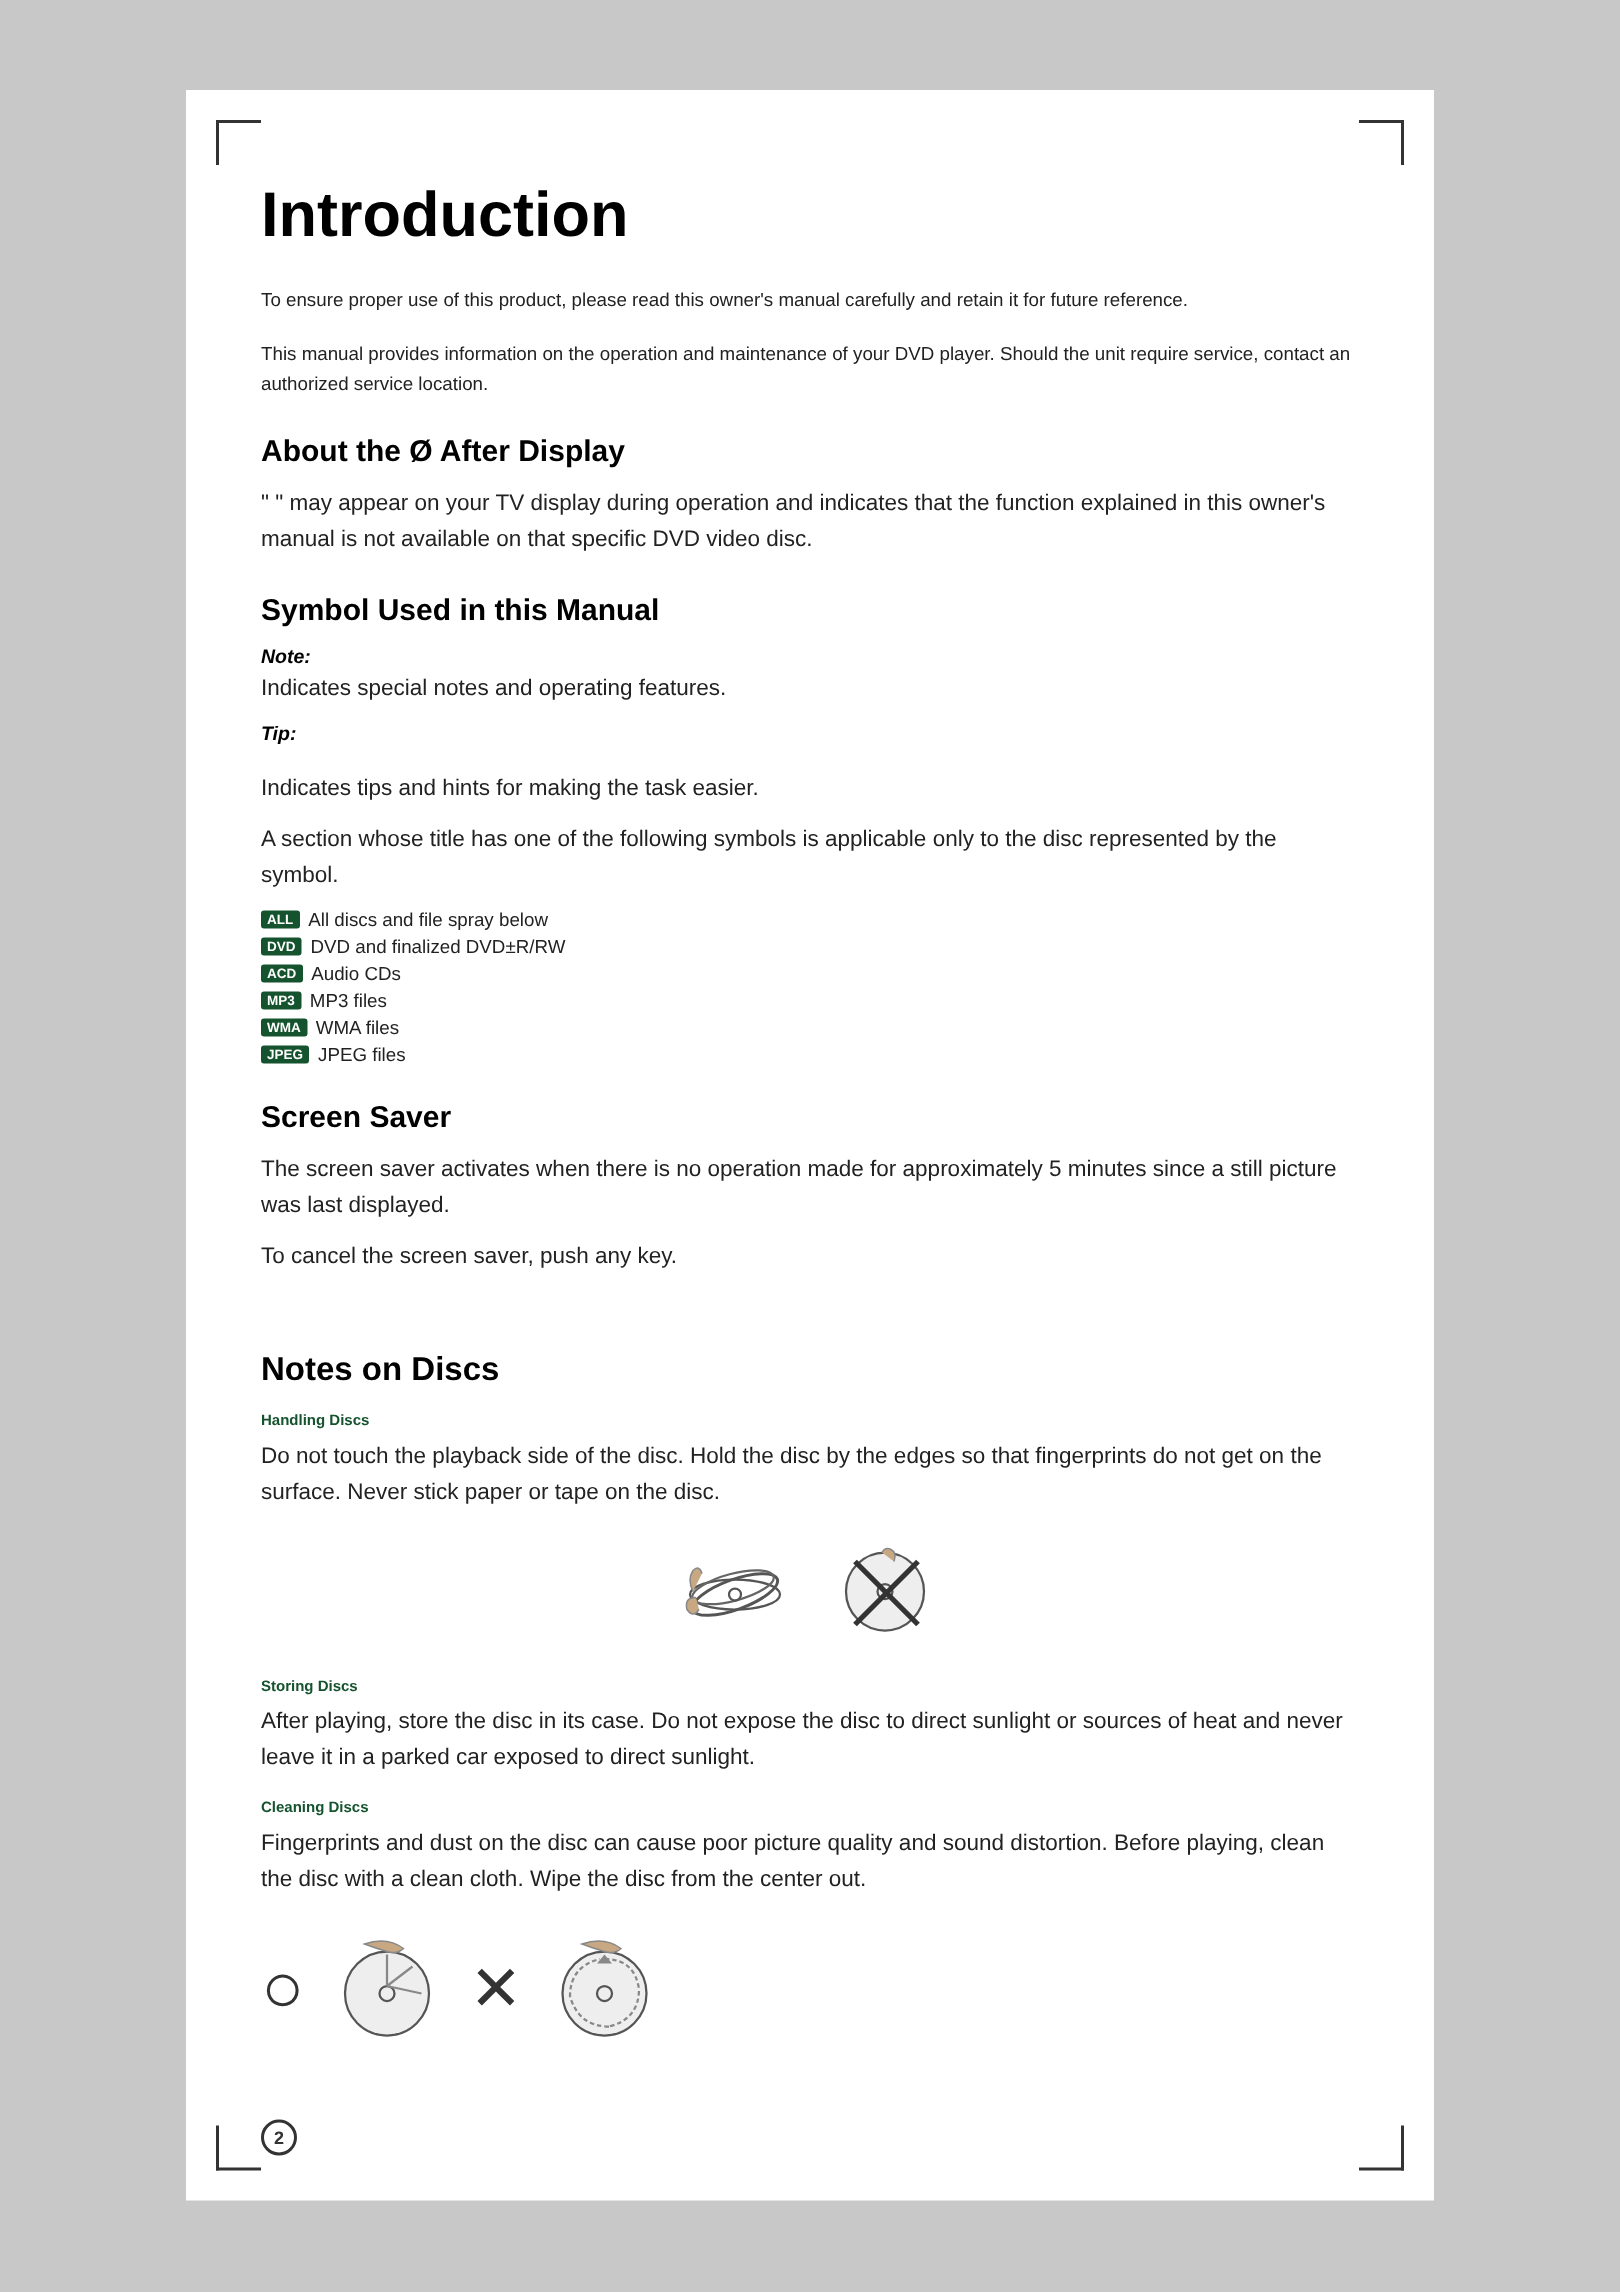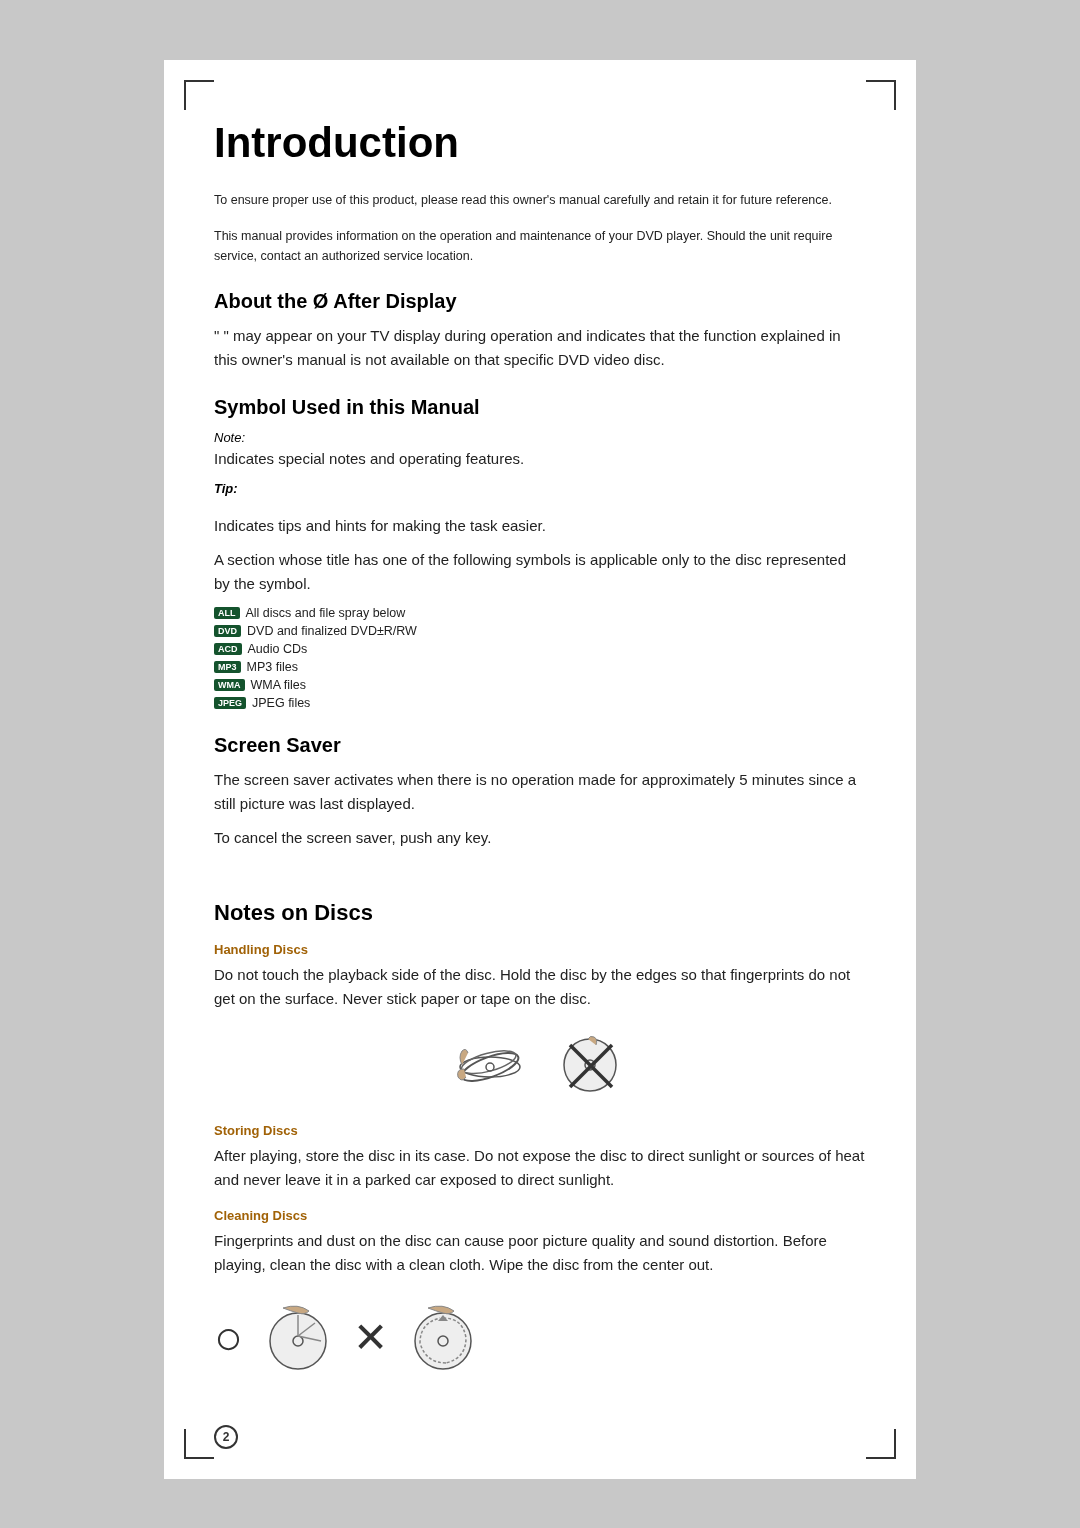--- a/index.html
+++ b/index.html
@@ -9,21 +9,21 @@
       width: 1080px;
       min-height: 1528px;
       font-family: Arial, Helvetica, sans-serif;
       display: flex;
       justify-content: center;
       align-items: flex-start;
     }
 
     .page {
       background-color: #ffffff;
-      width: 752px;
+      width: 832px;
       min-height: 1400px;
       margin: 60px auto;
       padding: 60px 50px 80px 50px;
       position: relative;
     }
 
     
     .corner-mark {
       position: absolute;
       width: 2px;
@@ -85,37 +85,37 @@
 
     .section-title-large {
       font-size: 22px;
       font-weight: bold;
       color: #000;
       margin-bottom: 12px;
       margin-top: 0;
     }
 
     .subsection-title {
-      font-size: 13px;
-      font-weight: bold;
-      color: #a16207;
+      font-size: 10px;
+      font-weight: bold;
+      color: #14532d;
       margin-bottom: 6px;
       margin-top: 16px;
     }
 
     .body-text {
       font-size: 15px;
       line-height: 1.6;
       color: #222;
       margin-bottom: 10px;
     }
 
     .note-label {
       font-style: italic;
-      font-weight: normal;
+      font-weight: bold;
       font-size: 13px;
       color: #000;
       display: block;
       margin-bottom: 2px;
     }
 
     .tip-label {
       font-style: italic;
       font-weight: bold;
       font-size: 13px;

